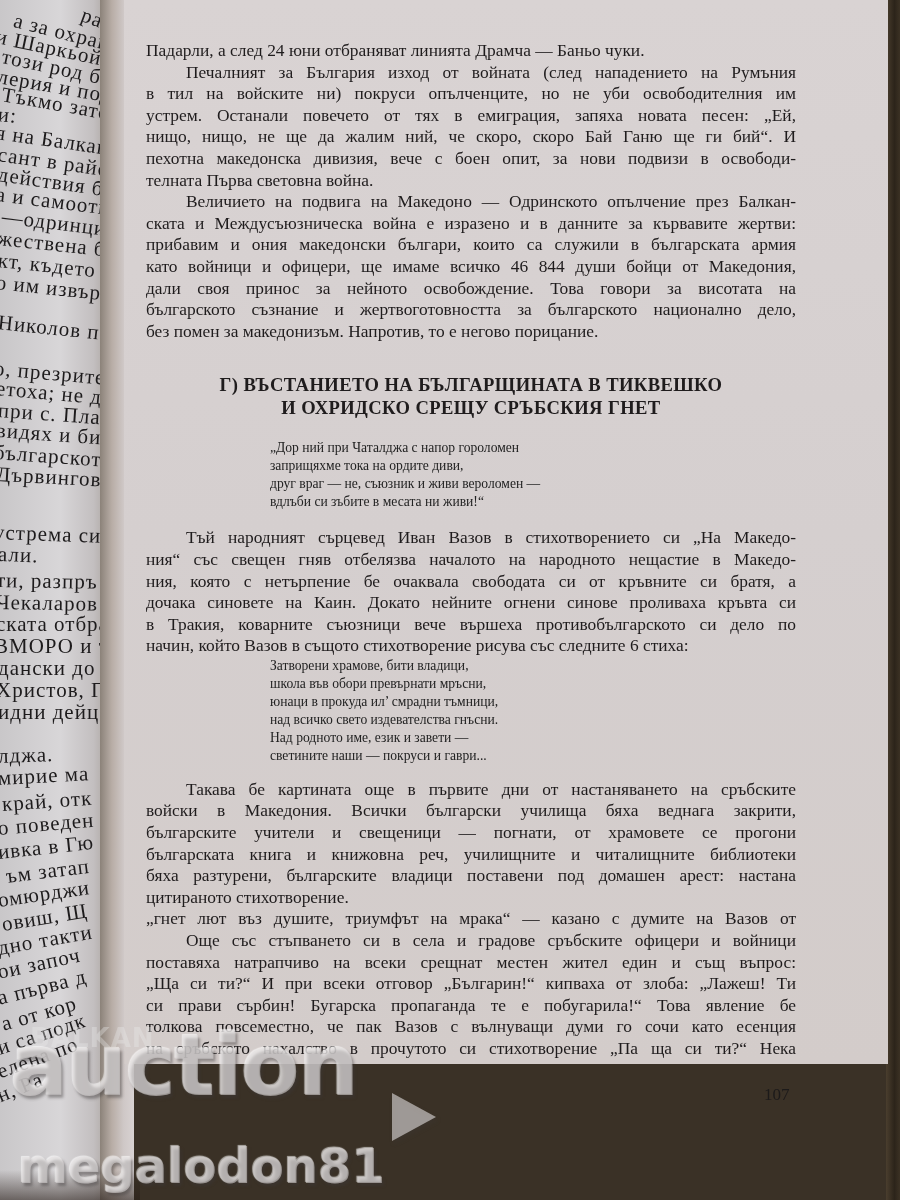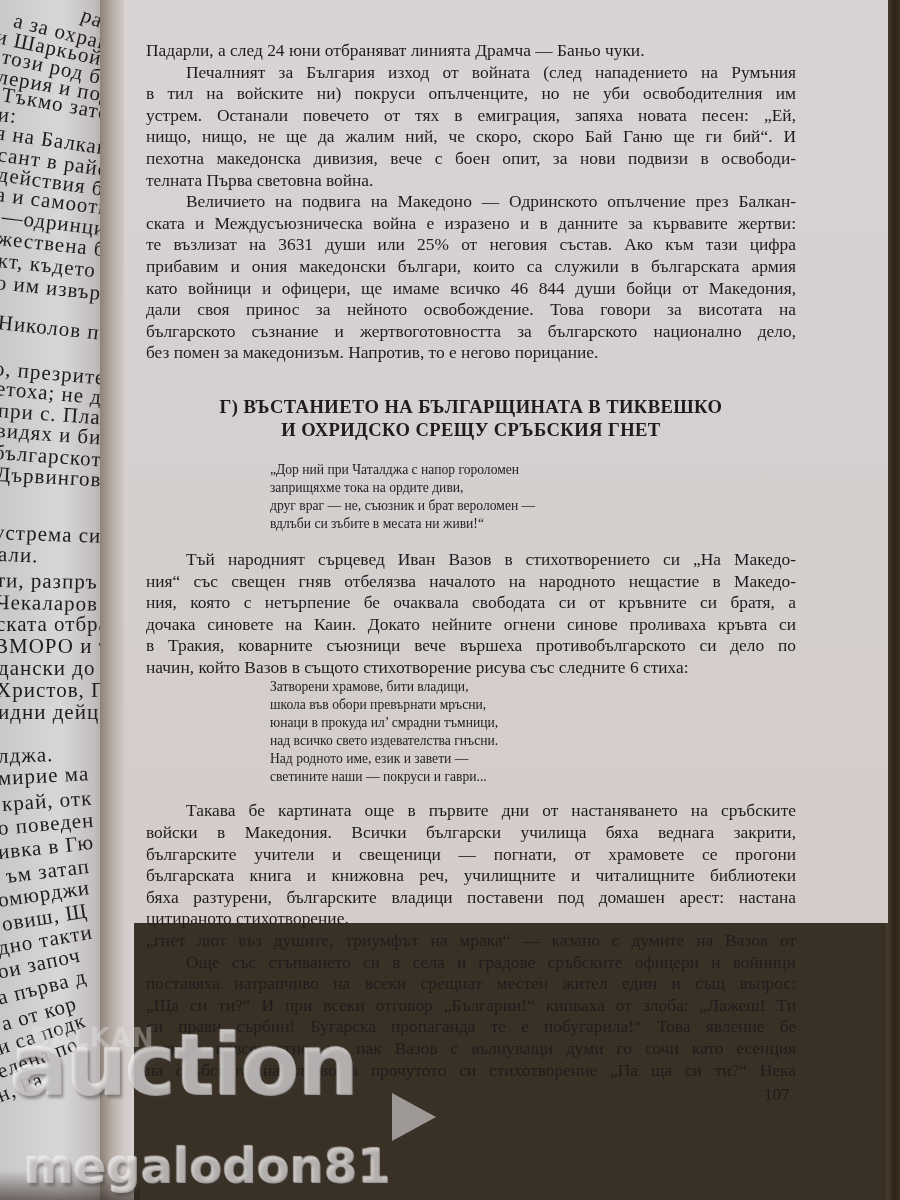--- a/index.html
+++ b/index.html
@@ -25,21 +25,21 @@
     font-size: 21px; transform-origin: left center;
     letter-spacing: 1px;
   }
   
   .gutter {
     position: absolute; left: 100px; top: 0; width: 34px; height: 1200px;
     background: linear-gradient(90deg, #8b8279 0%, #b8ada6 35%, #cfc8c7 70%, #d8d2d2 100%);
   }
   
   .right-page {
-    position: absolute; left: 124px; top: 0; width: 764px; height: 923px;
+    position: absolute; left: 124px; top: 0; width: 764px; height: 1064px;
     background: linear-gradient(180deg, #d9d3d3 0%, #d5cfcf 50%, #d3ccca 100%);
   }
   .text-block {
     position: absolute; left: 22px; top: 40px; width: 650px;
     color: #1f1c1d; font-size: 17.4px; line-height: 21.6px;
   }
   .p { margin: 0; text-align: justify; text-align-last: justify; }
   .p .ln { display: block; text-align: justify; text-align-last: justify; }
   .p .ln.last { text-align-last: left; }
   .ln.ind { padding-left: 40px; }
@@ -73,21 +73,21 @@
     text-shadow: 2px 3px 3px rgba(60,55,55,0.45), -1px -1px 1px rgba(255,255,255,0.6);
     letter-spacing: -2px;
   }
   .wm-arrow {
     position: absolute; left: 392px; top: 98px; width: 0; height: 0;
     border-top: 24px solid transparent; border-bottom: 24px solid transparent;
     border-left: 44px solid rgba(225,222,222,0.6);
     filter: drop-shadow(2px 3px 2px rgba(60,55,55,0.45));
   }
   .wm-user {
-    position: absolute; left: 24px; top: 143px; font-family: "DejaVu Sans", sans-serif;
+    position: absolute; left: 18px; top: 143px; font-family: "DejaVu Sans", sans-serif;
     font-weight: bold; font-size: 48px; color: rgba(225,222,222,0.55);
     text-shadow: 2px 3px 3px rgba(60,55,55,0.45), -1px -1px 1px rgba(255,255,255,0.6);
   }
   .bottom-shadow {
     position: absolute; left: 0; bottom: 0; width: 140px; height: 30px;
     background: linear-gradient(180deg, rgba(40,30,25,0) 0%, rgba(40,30,25,0.6) 100%);
   }
 </style>
 </head>
 <body>
@@ -159,37 +159,36 @@
       <span class="ln">в тил на войските ни) покруси опълченците, но не уби освободителния им</span>
       <span class="ln">устрем. Останали повечето от тях в емиграция, запяха новата песен: „Ей,</span>
       <span class="ln">нищо, нищо, не ще да жалим ний, че скоро, скоро Бай Ганю ще ги бий“. И</span>
       <span class="ln">пехотна македонска дивизия, вече с боен опит, за нови подвизи в освободи-</span>
       <span class="ln last">телната Първа световна война.</span>
     </div>
 
     <div class="p">
       <span class="ln ind">Величието на подвига на Македоно — Одринското опълчение през Балкан-</span>
       <span class="ln">ската и Междусъюзническа война е изразено и в данните за кървавите жертви:</span>
-      <span class="ln">те възлизат на 3631 души или 25% от неговия състав. Ако към тази цифра</span>
       <span class="ln">прибавим и ония македонски българи, които са служили в българската армия</span>
       <span class="ln">като войници и офицери, ще имаме всичко 46 844 души бойци от Македония,</span>
       <span class="ln">дали своя принос за нейното освобождение. Това говори за висотата на</span>
       <span class="ln">българското съзнание и жертвоготовността за българското национално дело,</span>
       <span class="ln last">без помен за македонизъм. Напротив, то е негово порицание.</span>
     </div>
 
     <div class="heading">
       <div>Г) ВЪСТАНИЕТО НА БЪЛГАРЩИНАТА В ТИКВЕШКО</div>
       <div>И ОХРИДСКО СРЕЩУ СРЪБСКИЯ ГНЕТ</div>
     </div>
 
     <div class="verse">
       <div>„Дор ний при Чаталджа с напор горо­ломен</div>
       <div>заприщяхме тока на ордите диви,</div>
-      <div>друг враг — не, съюзник и брат вероломен —</div>
+      <div>друг враг — не, съюзник и живи вероломен —</div>
       <div>вдлъби си зъбите в месата ни живи!“</div>
     </div>
 
     <div class="gap1"></div>
 
     <div class="p">
       <span class="ln ind">Тъй народният сърцевед Иван Вазов в стихотворението си „На Македо-</span>
       <span class="ln">ния“ със свещен гняв отбелязва началото на народното нещастие в Македо-</span>
       <span class="ln">ния, която с нетърпение бе очаквала свободата си от кръвните си братя, а</span>
       <span class="ln">дочака синовете на Каин. Докато нейните огнени синове проливаха кръвта си</span>

